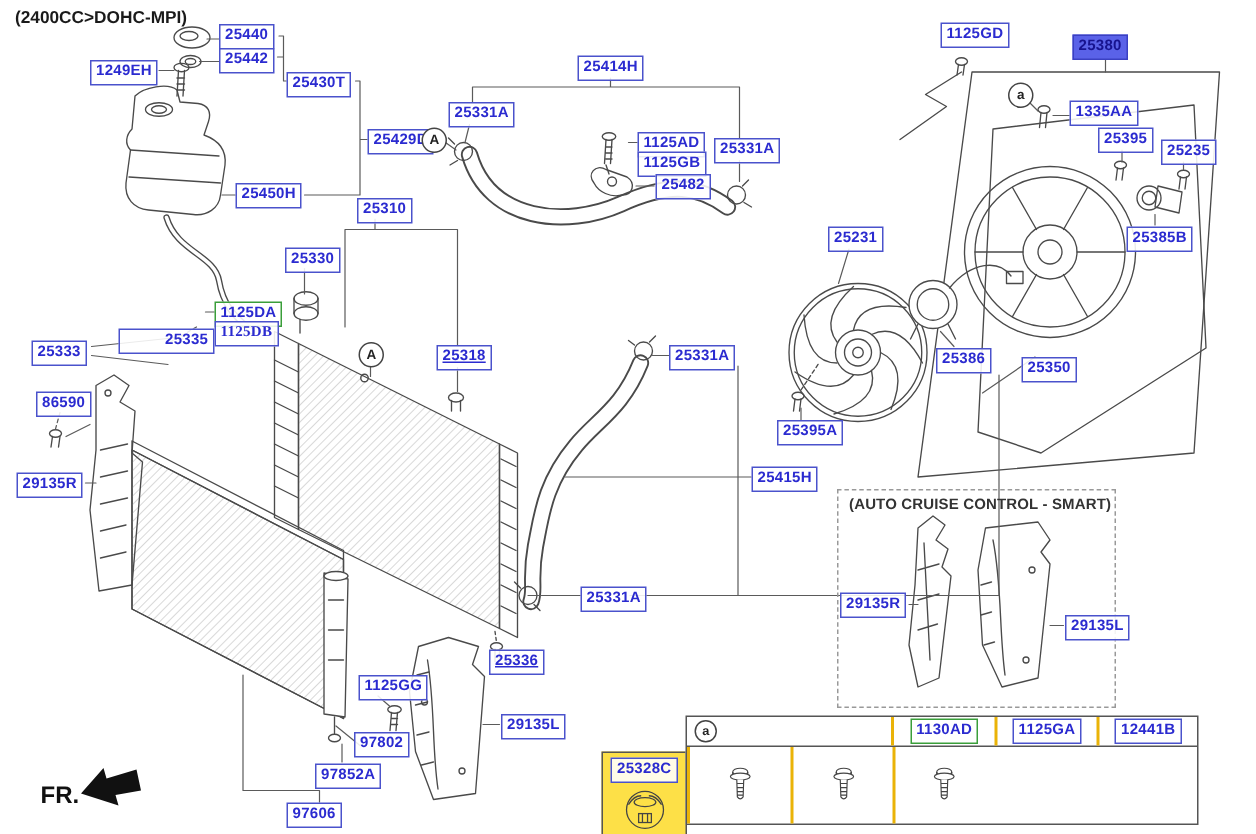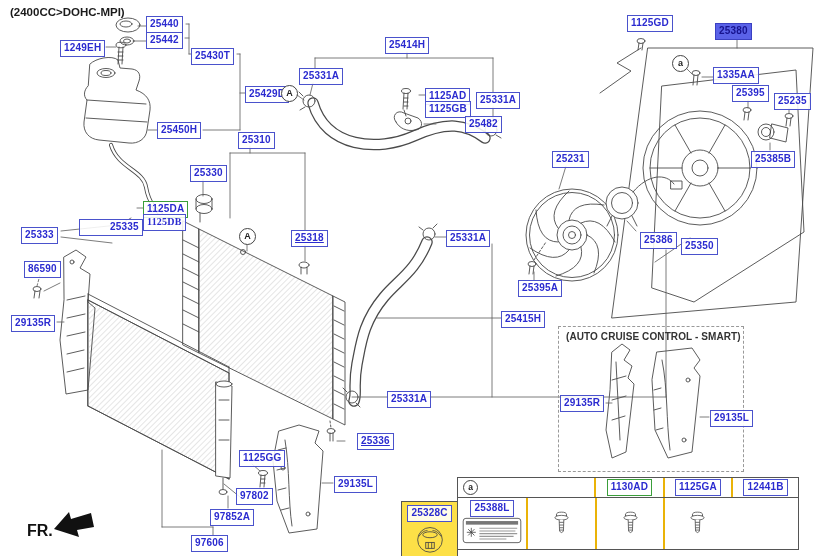--- a/index.html
+++ b/index.html
@@ -271,31 +271,20 @@
       <span class="plabel static green">1130AD</span>
     </div>
     <div class="bom-cell" style="width:68px">
       <span class="plabel static">1125GA</span>
     </div>
     <div class="bom-cell" style="width:67px">
       <span class="plabel static">12441B</span>
     </div>
   </div>
   <div class="bom-row bom-brow">
-    <div class="bom-cell stack first" style="width:68px">
-      <span class="plabel static">25388L</span>
-      <svg width="60" height="27" viewBox="0 0 66 30">
-        <g stroke="#444" stroke-width="0.9" fill="none">
-          <rect x="1" y="1.5" width="64" height="27" rx="3"></rect>
-          <rect x="4" y="4.5" width="58" height="4" fill="#777" stroke="none"></rect>
-          <path d="M10,12 v10 M5,17 h10 M6.5,13.5 l7,7 M13.5,13.5 l-7,7"></path>
-          <path d="M19,12.5 h42 M19,15.5 h40 M19,18.5 h42 M19,21.5 h38 M19,24.5 h30" stroke="#999" stroke-width="1.2"></path>
-        </g>
-      </svg>
-    </div>
     <div class="bom-cell" style="width:69px">
       <svg width="17" height="27" viewBox="0 0 22 34">
         <g stroke="#444" stroke-width="1" fill="#fff">
           <ellipse cx="11" cy="5.5" rx="6.5" ry="3.2"></ellipse>
           <path d="M4.5,5.5 V9 M17.5,5.5 V9"></path>
           <ellipse cx="11" cy="9.5" rx="8.5" ry="3"></ellipse>
           <path d="M8,12 L8.5,27 Q11,30.5 13.5,27 L14,12 M8.2,15.5 H13.8 M8.4,19 H13.6 M8.6,22.5 H13.4 M8.8,25.5 H13.2"></path>
         </g>
       </svg>
     </div>
@@ -335,39 +324,39 @@
       <div class="plabel" style="left: 143px; top: 214px; font-family: Liberation Serif, serif;">1125DB</div>
       <div class="plabel" style="left: 79px; top: 219px; padding-left: 30px;">25335</div>
       <div class="plabel" style="left: 21px; top: 227px;">25333</div>
       <div class="plabel" style="left: 24px; top: 261px;">86590</div>
       <div class="plabel" style="left: 11px; top: 315px;">29135R</div>
       <div class="plabel" style="left: 385px; top: 37px;">25414H</div>
       <div class="plabel" style="left: 299px; top: 68px;">25331A</div>
       <div class="plabel" style="left: 425px; top: 88px;">1125AD</div>
       <div class="plabel" style="left: 425px; top: 101px;">1125GB</div>
       <div class="plabel" style="left: 476px; top: 92px;">25331A</div>
-      <div class="plabel" style="left: 437px; top: 116px; margin-left: 28px;">25482</div>
+      <div class="plabel" style="left: 437px; top: 116px;">25482</div>
       <div class="plabel" style="left: 291px; top: 230px; text-decoration: underline;">25318</div>
       <div class="plabel" style="left: 446px; top: 230px;">25331A</div>
       <div class="plabel" style="left: 501px; top: 311px;">25415H</div>
       <div class="plabel" style="left: 387px; top: 391px;">25331A</div>
-      <div class="plabel" style="left: 357px; top: 433px; text-decoration: underline;">25336</div>
+      <div class="plabel" style="left: 326px; top: 433px; text-decoration: underline;">25336</div>
       <div class="plabel" style="left: 334px; top: 476px;">29135L</div>
       <div class="plabel" style="left: 239px; top: 450px;">1125GG</div>
       <div class="plabel" style="left: 236px; top: 488px;">97802</div>
       <div class="plabel" style="left: 210px; top: 509px;">97852A</div>
       <div class="plabel" style="left: 191px; top: 535px;">97606</div>
       <div class="plabel" style="left: 627px; top: 15px;">1125GD</div>
       <div class="plabel selected" style="left: 715px; top: 23px;">25380</div>
       <div class="plabel" style="left: 713px; top: 67px; text-align: center;">1335AA</div>
       <div class="plabel" style="left: 732px; top: 85px;">25395</div>
       <div class="plabel" style="left: 774px; top: 93px;">25235</div>
       <div class="plabel" style="left: 751px; top: 151px;">25385B</div>
       <div class="plabel" style="left: 552px; top: 151px;">25231</div>
-      <div class="plabel" style="left: 624px; top: 232px; margin-left: 16px;">25386</div>
+      <div class="plabel" style="left: 624px; top: 232px;">25386</div>
       <div class="plabel" style="left: 681px; top: 238px;">25350</div>
       <div class="plabel" style="left: 518px; top: 280px;">25395A</div>
       <div class="plabel" style="left: 560px; top: 395px;">29135R</div>
       <div class="plabel" style="left: 710px; top: 410px;">29135L</div>
       <div class="marker" style="left: 281px; top: 85px;">A</div>
       <div class="marker" style="left: 239px; top: 228px;">A</div>
       <div class="marker" style="left: 672px; top: 55px;">a</div>
     </div>
 
 </div>

